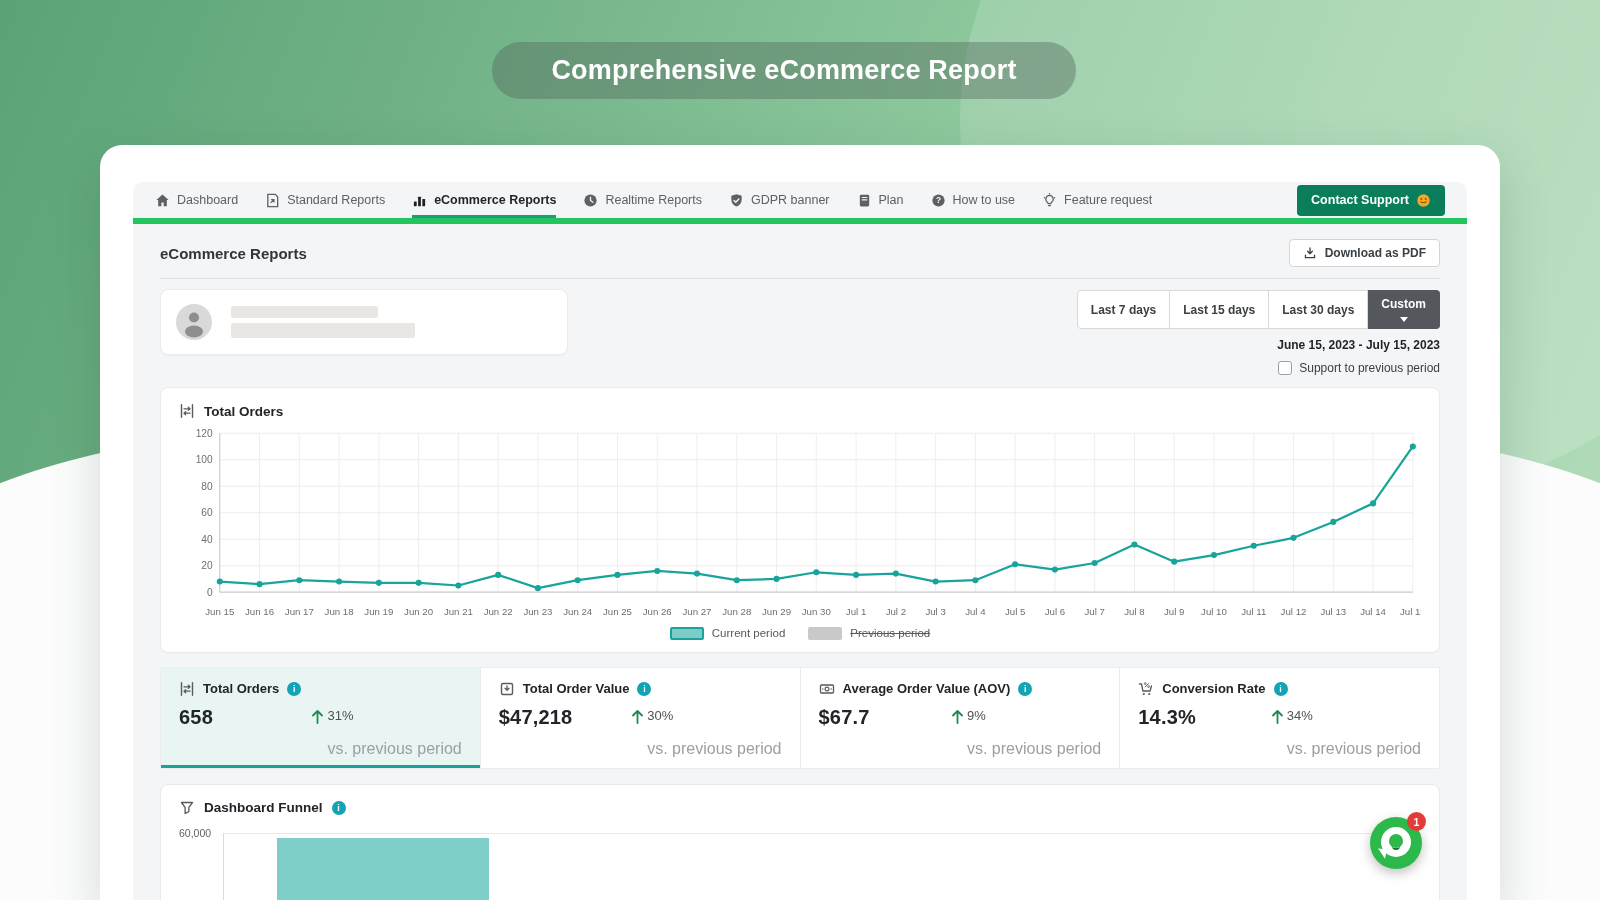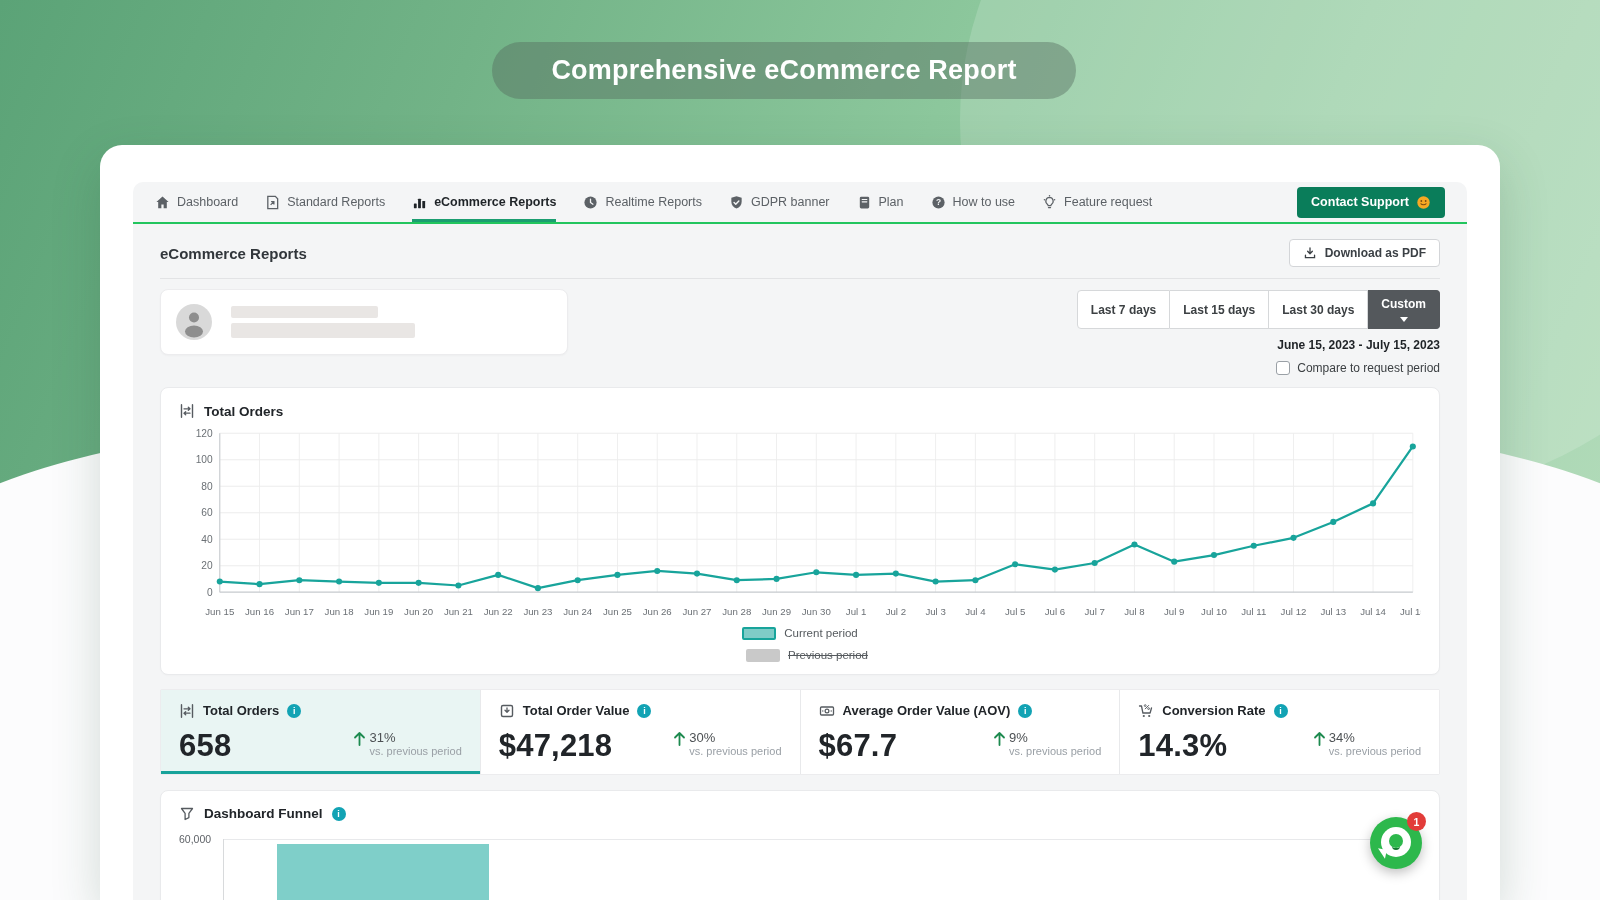--- a/index.html
+++ b/index.html
@@ -16,21 +16,21 @@
     background:rgba(84,105,92,0.42); display:flex; align-items:center; justify-content:center;
     color:#fff; font-size:27px; font-weight:700; letter-spacing:0.2px; }
 
   
   .panel { position:absolute; left:100px; top:145px; width:1400px; height:755px; background:#fff;
     border-radius:22px 22px 0 0; box-shadow:0 18px 50px rgba(35,80,55,0.20); }
   .content { position:absolute; left:33px; right:33px; top:37px; bottom:0; background:#f4f5f6;
     border-radius:10px 10px 0 0; overflow:hidden; }
 
   
-  .nav-row { display:flex; align-items:stretch; height:42px; padding:0 22px; border-bottom:2px solid #22c55e; }
+  .nav-row { display:flex; align-items:stretch; height:42px; padding:0 22px; border-bottom:6px solid #22c55e; }
   .nav-items { display:flex; gap:27px; }
   .nav-item { display:flex; align-items:center; gap:7px; font-size:12.5px; color:#5c6166; cursor:pointer;
     border-bottom:3px solid transparent; padding-top:3px; }
   .nav-item svg { flex:0 0 auto; }
   .nav-item.active { color:#1f2428; font-weight:600; border-bottom-color:#1b9e70; }
   .btn-contact { margin-left:auto; align-self:center; display:flex; align-items:center; gap:7px;
     background:#0a7d5a; color:#fff; font-size:12.5px; font-weight:700; border:none; border-radius:4px;
     padding:8px 14px; cursor:pointer; }
 
   
@@ -63,43 +63,43 @@
 
   
   .card { background:#fff; border:1px solid #e9eaec; border-radius:8px; box-shadow:0 1px 2px rgba(0,0,0,0.02); }
   .chart-card { margin:12px 27px 0 27px; padding:15px 18px 4px 18px; }
   .card-title-row { display:flex; align-items:center; gap:9px; font-size:13.5px; font-weight:600; color:#212529; }
   .card-title-row svg { color:#565b60; }
   .chart-svg-wrap { margin-top:4px; }
   .chart-svg-wrap svg { display:block; width:100%; height:auto; }
   svg text { font-family:"Liberation Sans",sans-serif; }
   .legend-row { display:flex; align-items:center; justify-content:center; gap:9px; padding:0 0 8px 0;
-    font-size:11.5px; color:#555a5e;flex-direction:column; }
+    font-size:11.5px; color:#555a5e; }
   .legend-item { display:flex; align-items:center; gap:8px; cursor:pointer; }
   .legend-item + .legend-item { margin-left:14px; }
   .swatch { width:34px; height:13px; border-radius:2px; }
   .swatch.current { background:#7fccc7; border:2px solid #18a49b; }
   .swatch.previous { background:#c9c9c9; }
   .legend-off { text-decoration:line-through; }
 
   
   .kpi-row { margin:14px 27px 0 27px; display:flex; background:#fff; border:1px solid #ececee; border-radius:2px; }
   .kpi-card { flex:1 1 0; padding:13px 18px 10px 18px; border-left:1px solid #e8e9eb; cursor:pointer; background:#fff; }
   .kpi-card:first-child { border-left:none; }
   .kpi-card.selected { background:#e9f5f3; border-bottom:3px solid #17a29a; padding-bottom:7px; }
   .kpi-title-row { display:flex; align-items:center; gap:8px; font-size:13px; font-weight:600; color:#212529; }
   .kpi-title-row svg { color:#565b60; }
   .info-dot { width:14px; height:14px; border-radius:50%; background:#12a3b4; color:#fff; font-size:9px; font-weight:700;
     display:flex; align-items:center; justify-content:center; font-style:normal; }
   .kpi-body { display:flex; justify-content:space-between; align-items:flex-start; margin-top:9px; }
-  .kpi-value { font-size:31px; font-weight:600; color:#212529; letter-spacing:0.2px; }
+  .kpi-value { font-size:20px; font-weight:600; color:#212529; letter-spacing:0.2px; }
   .kpi-delta-wrap { display:flex; gap:2px; padding-top:2px; }
   .kpi-delta-col { display:flex; flex-direction:column; }
   .kpi-delta { font-size:13px; color:#4d5154; }
-  .kpi-note { font-size:11px; color:#9aa0a6; margin-top:0; }
+  .kpi-note { font-size:16px; color:#9aa0a6; margin-top:17px; }
 
   
   .funnel-card { margin:15px 27px 0 27px; padding:15px 18px 0 18px; height:200px; border-radius:8px 8px 0 0; position:relative; }
   .funnel-axis { position:relative; margin-top:16px; height:120px; }
   .funnel-tick { position:absolute; left:0; top:-5px; font-size:10.5px; color:#5f6368; }
   .funnel-gridline { position:absolute; left:44px; right:0; top:1px; border-top:1px solid #e8e9eb; }
   .funnel-yaxis { position:absolute; left:44px; top:1px; bottom:0; border-left:1px solid #d8dadc; }
   .funnel-bar { position:absolute; left:98px; width:212px; top:6px; height:140px; background:#7fcfc9; }
 
   
@@ -233,21 +233,21 @@
             <button class="range-btn">Last 15 days</button>
             <button class="range-btn">Last 30 days</button>
             <button class="range-btn custom">
               <span>Custom</span>
               <span class="caret"></span>
             </button>
           </div>
           <div class="date-range">June 15, 2023 - July 15, 2023</div>
           <label class="compare-row">
             <input type="checkbox" style="">
-            <span>Compare to request period</span>
+            <span>Support to previous period</span>
           </label>
         </div>
       </div>
 
       <div class="card chart-card">
         <div class="card-title-row">
           <svg width="16" height="16" viewBox="0 0 16 16">
               <path d="M2.5 1.8v12.4M13.5 1.8v12.4" stroke="currentColor" stroke-width="1.4" stroke-linecap="round"></path>
               <path d="M5 5.8h6M9.3 4.2L11 5.8 9.3 7.4M11 10.2H5M6.7 8.6L5 10.2l1.7 1.6" fill="none" stroke="currentColor" stroke-width="1.3" stroke-linecap="round" stroke-linejoin="round"></path>
             </svg>

